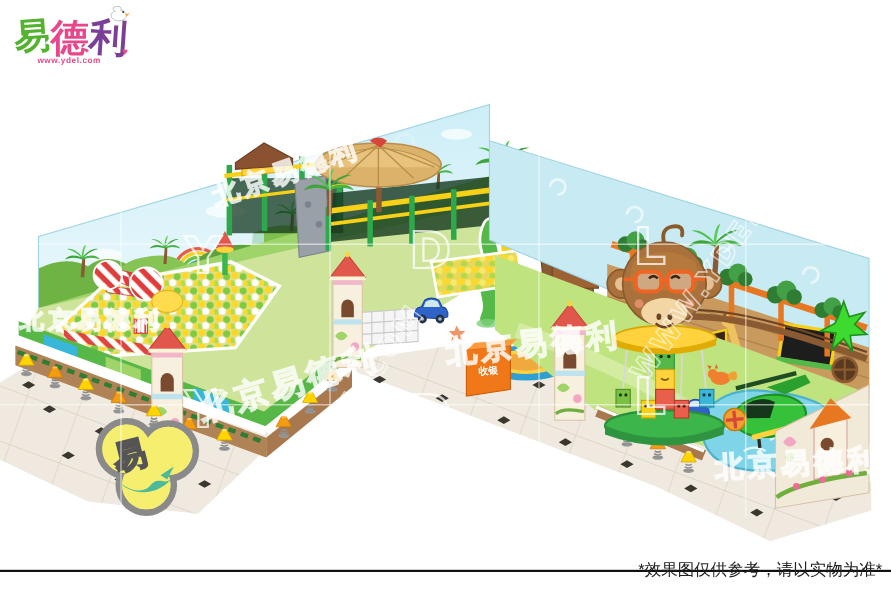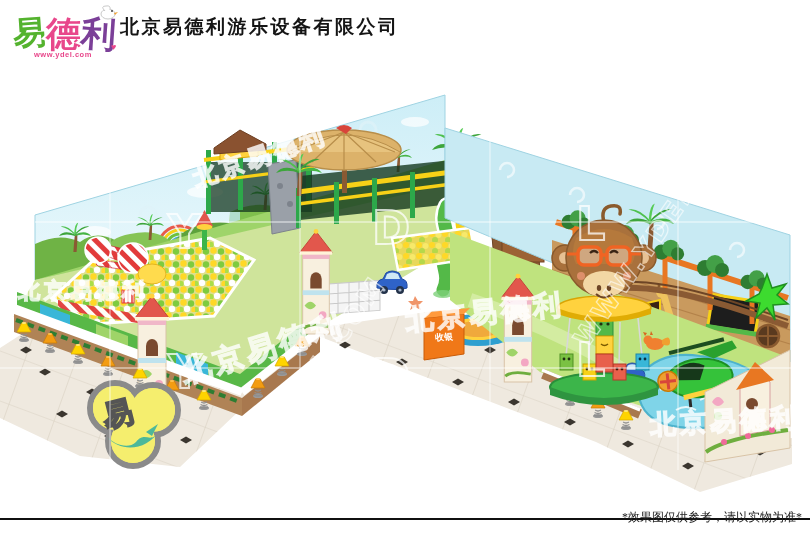--- a/index.html
+++ b/index.html
@@ -9,22 +9,22 @@
   }
   .hdr{position:absolute;top:0;left:0;width:810px;height:60px;z-index:5;}
   .logo-svg{position:absolute;left:10px;top:4px;}
   .company{
     position:absolute;left:120px;top:14px;font-size:19px;font-weight:bold;
     color:#151515;letter-spacing:2.5px;font-family:"Liberation Sans","DejaVu Sans",sans-serif;
   }
   .scene{position:absolute;left:0;top:0;z-index:1;}
   .footline{position:absolute;left:0;right:0;top:518px;border-top:2px solid #101010;z-index:5;}
   .disclaimer{
-    position:absolute;right:8px;top:509px;font-size:12px;color:#222;z-index:5;
-    font-family:Liberation Serif, serif;
+    position:absolute;right:8px;top:509px;font-size:15px;color:#222;z-index:5;
+    font-family:Liberation Sans, sans-serif;
   }
 </style>
 </head>
 <body>
 
 <div class="hdr">
   <svg class="logo-svg" width="112" height="58" viewBox="0 0 112 58">
     <g>
       <text x="3" y="40" font-size="33" font-weight="bold" fill="#54b32e" stroke="#ffffff" stroke-width="4.5" paint-order="stroke" transform="rotate(-4 18 30)">易</text>
       <text x="36" y="42" font-size="35" font-weight="bold" fill="#e8478b" stroke="#ffffff" stroke-width="4.5" paint-order="stroke">德</text>
@@ -32,21 +32,20 @@
     </g>
     <g>
       <ellipse cx="98" cy="10" rx="7" ry="5" fill="#ffffff" stroke="#bbb" stroke-width="0.8"></ellipse>
       <path d="M95,7 Q90,2 96,2 Q101,1 100,6" fill="#ffffff" stroke="#bbb" stroke-width="0.8"></path>
       <circle cx="102" cy="7" r="0.9" fill="#333"></circle>
       <path d="M104,9 l4,-1 -3,3 z" fill="#f0a030"></path>
     </g>
     <text x="101" y="46" font-size="9" fill="#e8478b">♥</text>
     <text x="24" y="53" font-size="7.5" font-weight="bold" fill="#e8478b" letter-spacing="0.5">www.ydel.com</text>
   </svg>
-  <div class="company">北京易德利游乐设备有限公司</div>
 </div>
 
 <svg class="scene" width="810" height="540" viewBox="0 0 810 540">
 <defs>
   <linearGradient id="skyg" x1="0" y1="0" x2="0" y2="1">
     <stop offset="0" stop-color="#cdeef7"></stop>
         <stop offset="1" stop-color="#eaf8fc"></stop>
   </linearGradient>
   <pattern id="candy" width="10" height="10" patternUnits="userSpaceOnUse" patternTransform="rotate(45)">
     <rect width="10" height="5" fill="#e23b3b"></rect>

